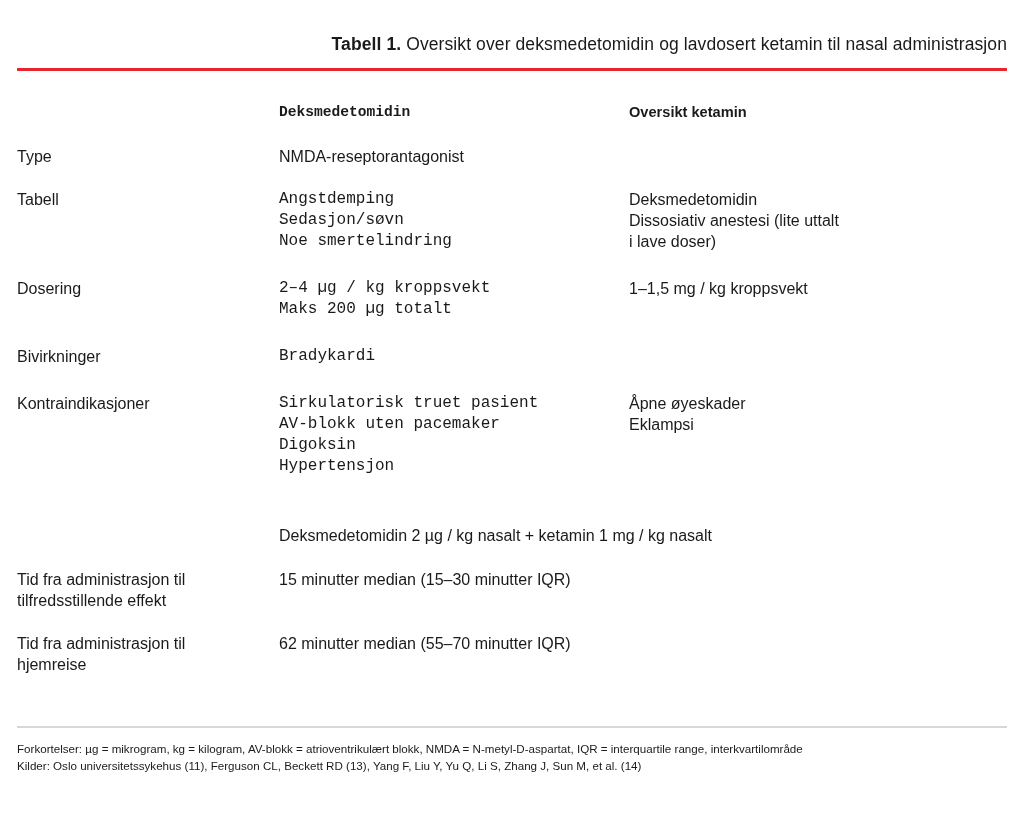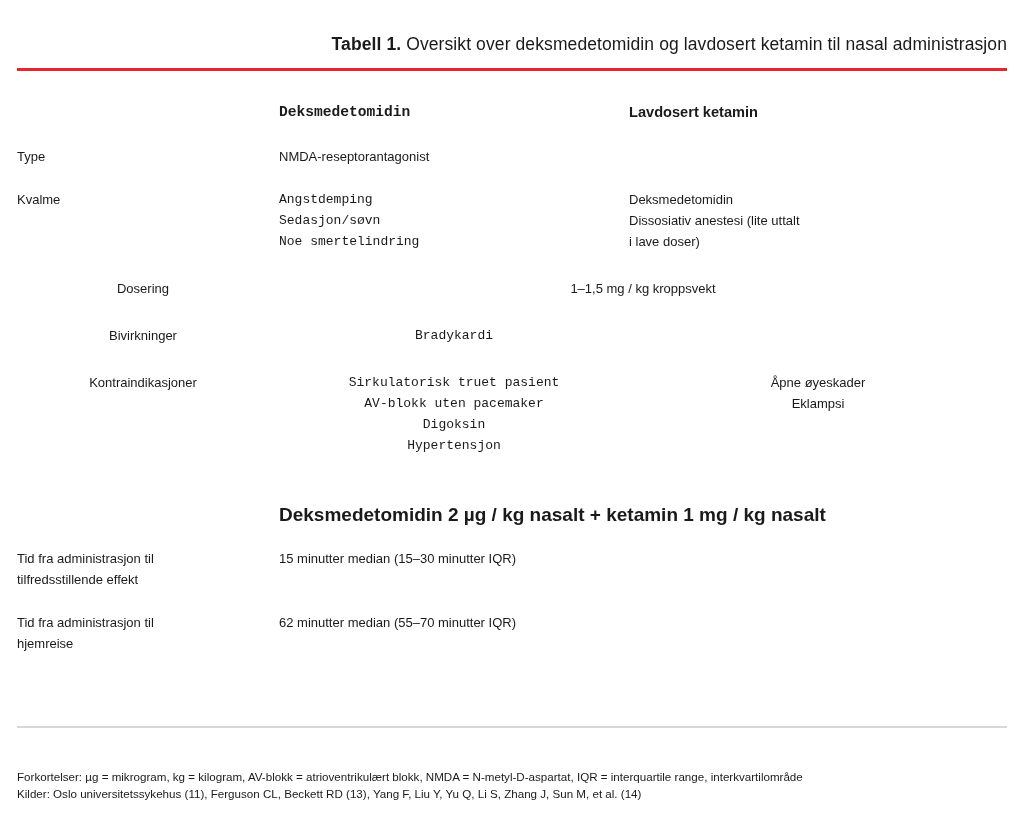--- a/index.html
+++ b/index.html
@@ -75,57 +75,57 @@
     width: 350px;
     flex: 0 0 350px;
     box-sizing: border-box;
     font-family: Liberation Mono, monospace;
   }
   .col-b {
     flex: 1 1 auto;
     box-sizing: border-box;
   }
   .cell {
-    font-size: 13px;
+    font-size: 16px;
     line-height: 21px;
     color: #1a1a1a;
     white-space: pre-line;
   }
 
   
   .row-header {
     margin-top: 31px;
   }
   .row-header .cell {
     font-weight: bold;
     font-size: 14.6px;
   }
 
   .row-gap-md { margin-top: 22px; }
   .row-gap-lg { margin-top: 23px; }
-  .row-gap-xl { margin-top: 26px; text-align: center; }
+  .row-gap-xl { margin-top: 26px; }
 
   
   .row-subheading {
     margin-top: 48px;
   }
   .row-subheading .cell {
-    font-weight: bold;
-    font-size: 19px;
+    font-weight: normal;
+    font-size: 16px;
   }
   .sub-wide {
     flex: 1 1 auto;
     white-space: nowrap;
   }
 
   
   .footnotes {
     position: absolute;
     left: 17px;
-    top: 768px;
+    top: 740px;
     width: 990px;
   }
   .footnote-line {
     font-size: 11.6px;
     line-height: 17px;
     color: #1a1a1a;
     white-space: nowrap;
   }
 </style>
 </head>
@@ -137,40 +137,42 @@
     <span class="caption-label">Tabell 1.</span><span class="caption-text"> Oversikt over deksmedetomidin og lavdosert ketamin til nasal administrasjon</span>
   </div>
 
   <div class="rule-red"></div>
 
   <div class="table-body">
 
     <div class="row row-header">
       <div class="col-label cell"></div>
       <div class="col-a cell">Deksmedetomidin</div>
-      <div class="col-b cell">Lavdosert ketamin</div>
+      <div class="col-b cell">Oversikt ketamin</div>
     </div>
 
     <div class="row row-gap-lg">
       <div class="col-label cell">Type</div>
       <div class="col-b cell">NMDA-reseptorantagonist</div>
     </div>
 
     <div class="row row-gap-md">
-      <div class="col-label cell">Kvalme</div>
+      <div class="col-label cell">Tabell</div>
       <div class="col-a cell">Angstdemping
 Sedasjon/søvn
 Noe smertelindring</div>
       <div class="col-b cell">Deksmedetomidin
 Dissosiativ anestesi (lite uttalt
 i lave doser)</div>
     </div>
 
     <div class="row row-gap-xl">
       <div class="col-label cell">Dosering</div>
+      <div class="col-a cell">2–4 µg  / kg kroppsvekt
+Maks 200 µg totalt</div>
       <div class="col-b cell">1–1,5 mg / kg kroppsvekt</div>
     </div>
 
     <div class="row row-gap-xl">
       <div class="col-label cell">Bivirkninger</div>
       <div class="col-a cell">Bradykardi</div>
     </div>
 
     <div class="row row-gap-xl">
       <div class="col-label cell">Kontraindikasjoner</div>

